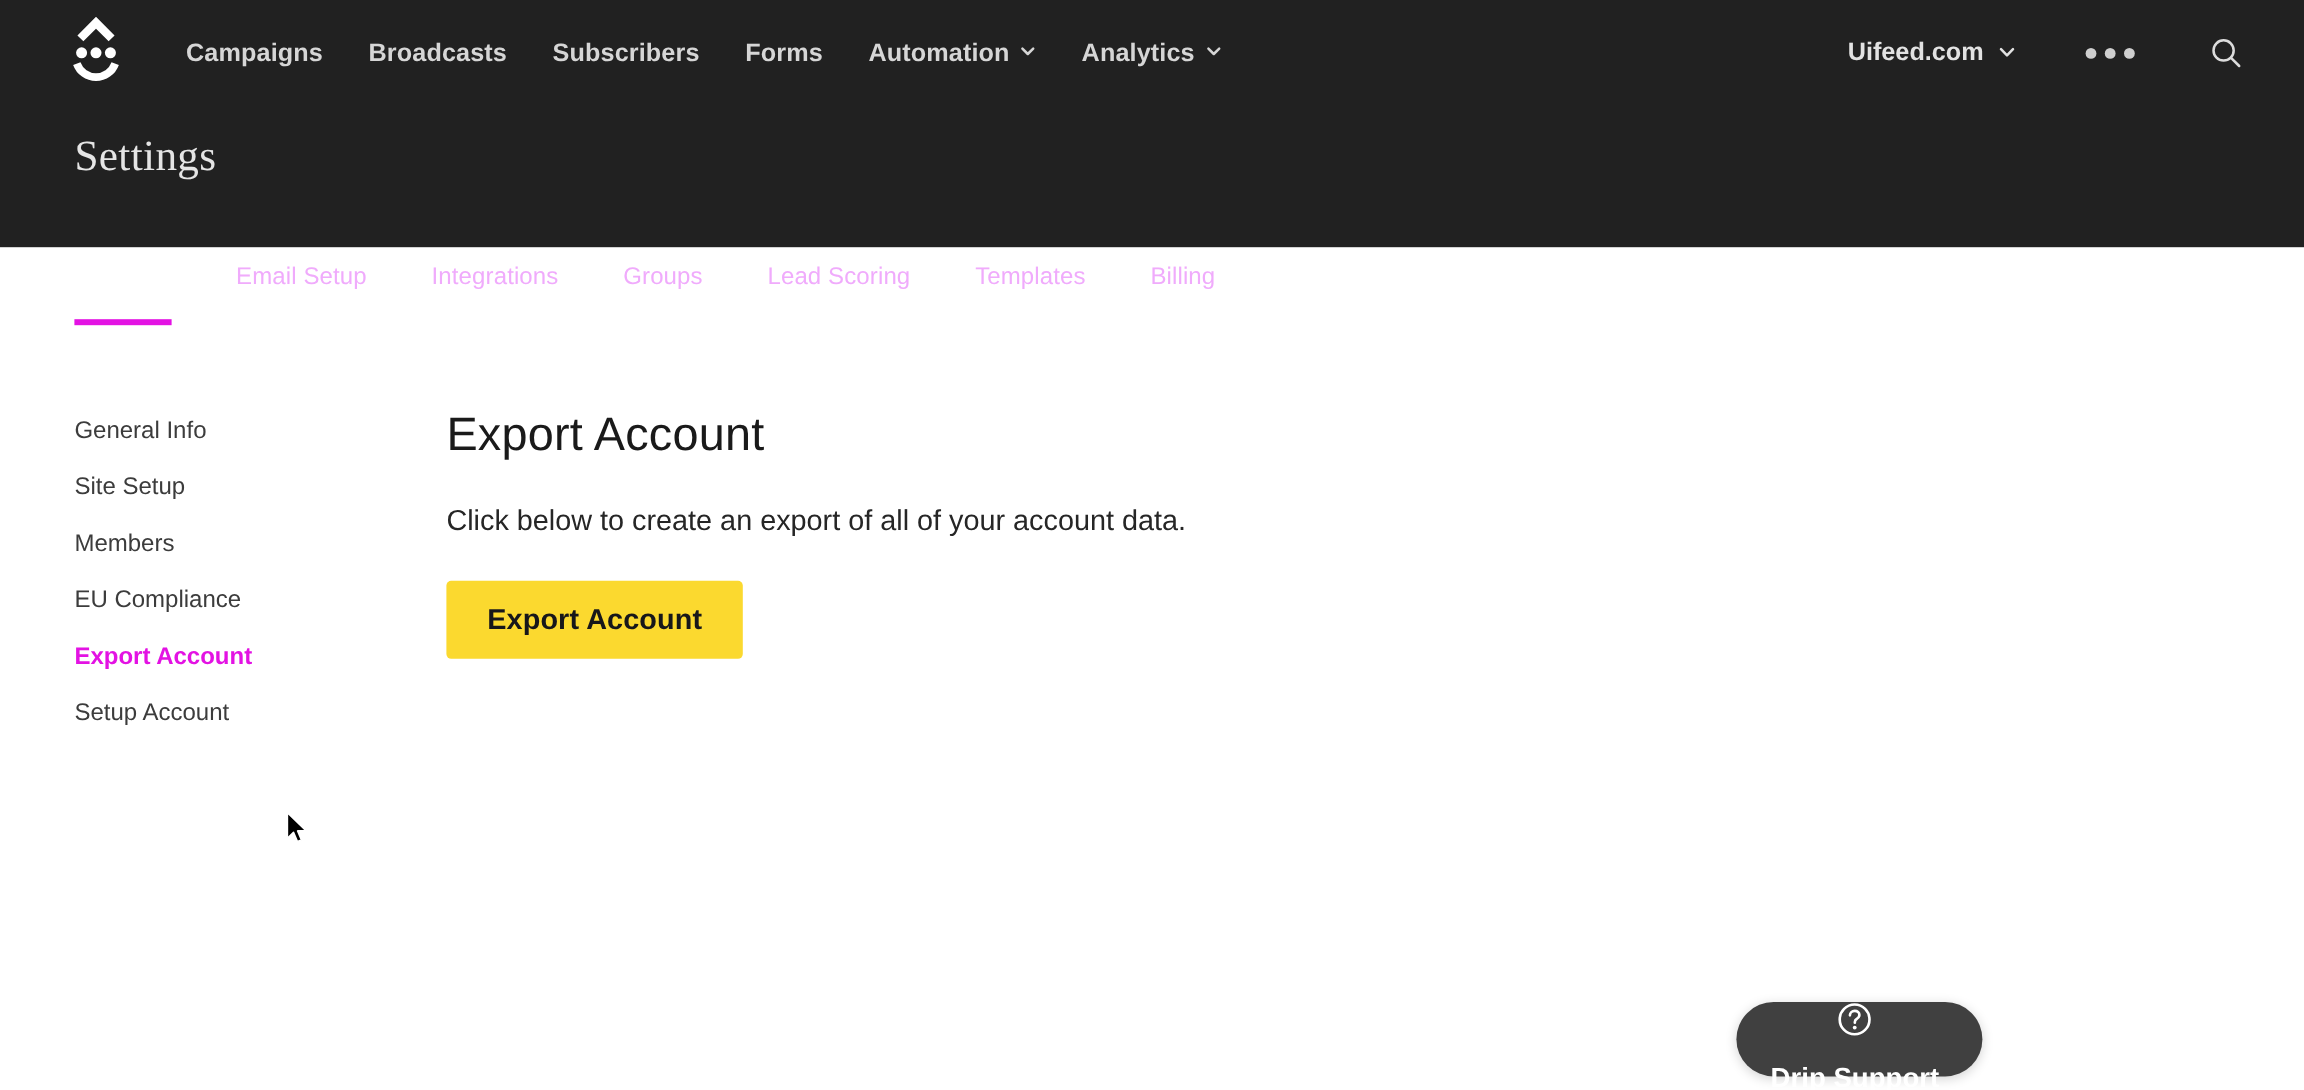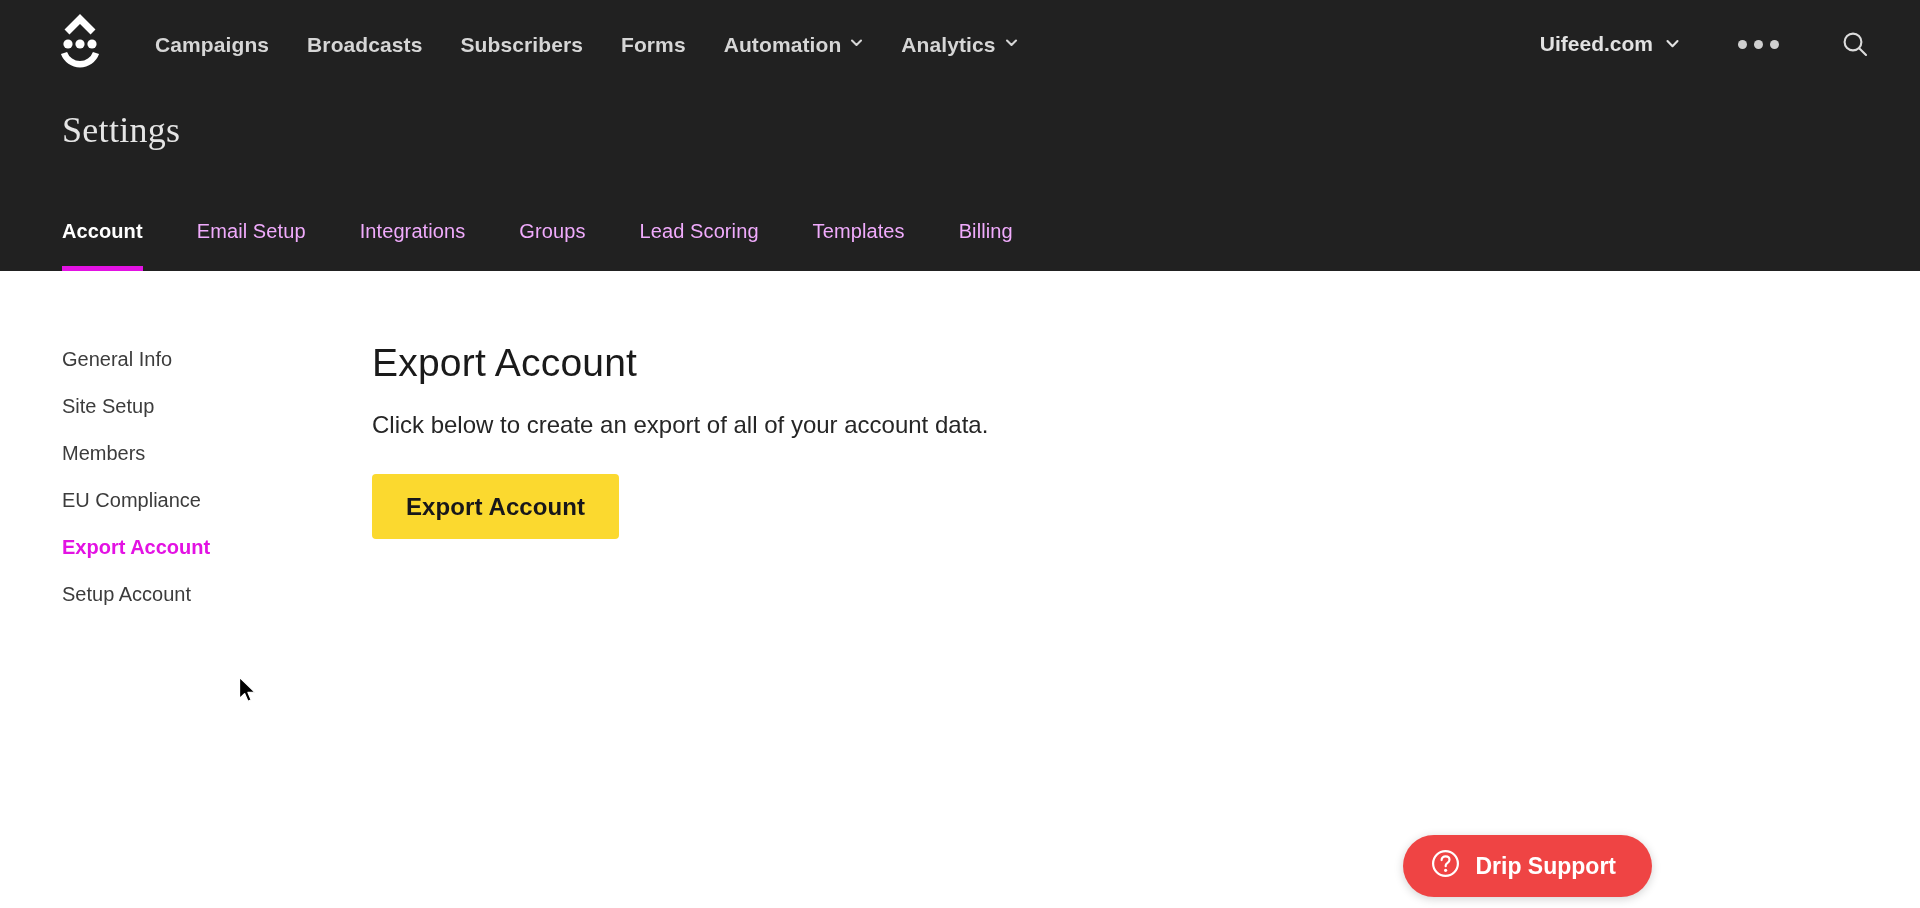--- a/index.html
+++ b/index.html
@@ -12,21 +12,21 @@
     background: #ffffff;
     font-family: "Liberation Sans", "DejaVu Sans", sans-serif;
     -webkit-font-smoothing: antialiased;
   }
 
   
   .header-dark {
     position: absolute;
     top: 0; left: 0;
     width: 1920px;
-    height: 271px;
+    height: 206px;
     background: #212121;
   }
 
   
   .topnav {
     position: absolute;
     top: 0; left: 0;
     width: 1920px;
     height: 88px;
     display: flex;
@@ -207,21 +207,21 @@
   .panel-title {
     margin-top: 60px;
     color: #1a1a1a;
     font-size: 39px;
     font-weight: 300;
     letter-spacing: 0.2px;
     line-height: 1.1;
   }
 
   .panel-desc {
-    margin-top: 24px;
+    margin-top: 34px;
     color: #262626;
     font-size: 24px;
     font-weight: 400;
     line-height: 1.3;
   }
 
   .export-btn {
     margin-top: 34px;
     display: inline-flex;
     align-items: center;
@@ -242,28 +242,29 @@
   
   .support-widget {
     position: absolute;
     right: 48px;
     bottom: 22px;
     display: flex;
     align-items: center;
     gap: 15px;
     height: 62px;
     padding: 0 36px 0 28px;
-    background: #ef4444;
+    background: #404040;
     border-radius: 34px;
     color: #ffffff;
     font-size: 23px;
     font-weight: 700;
     cursor: pointer;
     box-shadow: 0 2px 10px rgba(0,0,0,0.18);
     white-space: nowrap;
+    flex-direction: column;
   }
 
   .support-widget .q-icon { display: block; }
 
   
   .bottom-sliver {
     position: absolute;
     left: 794px;
     bottom: 0;
     width: 330px;

